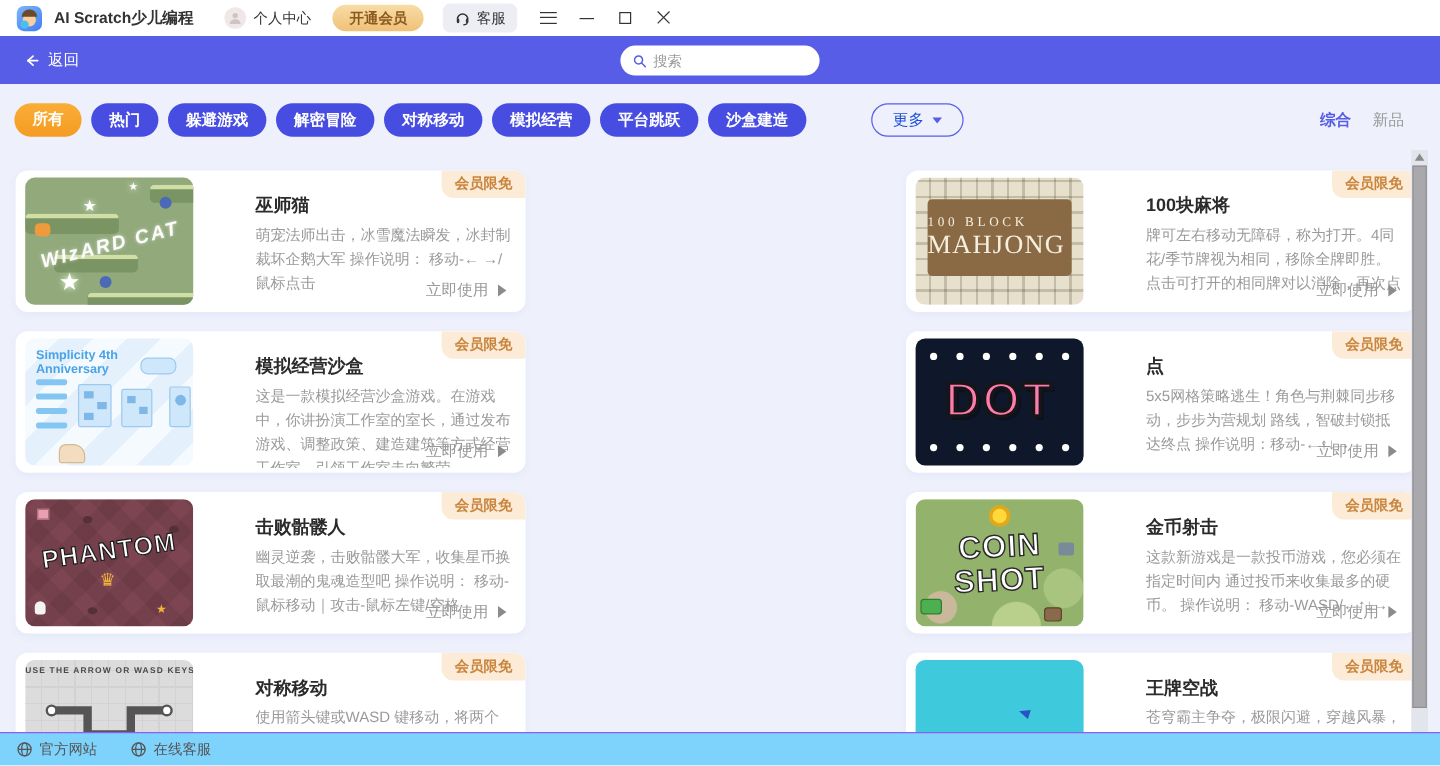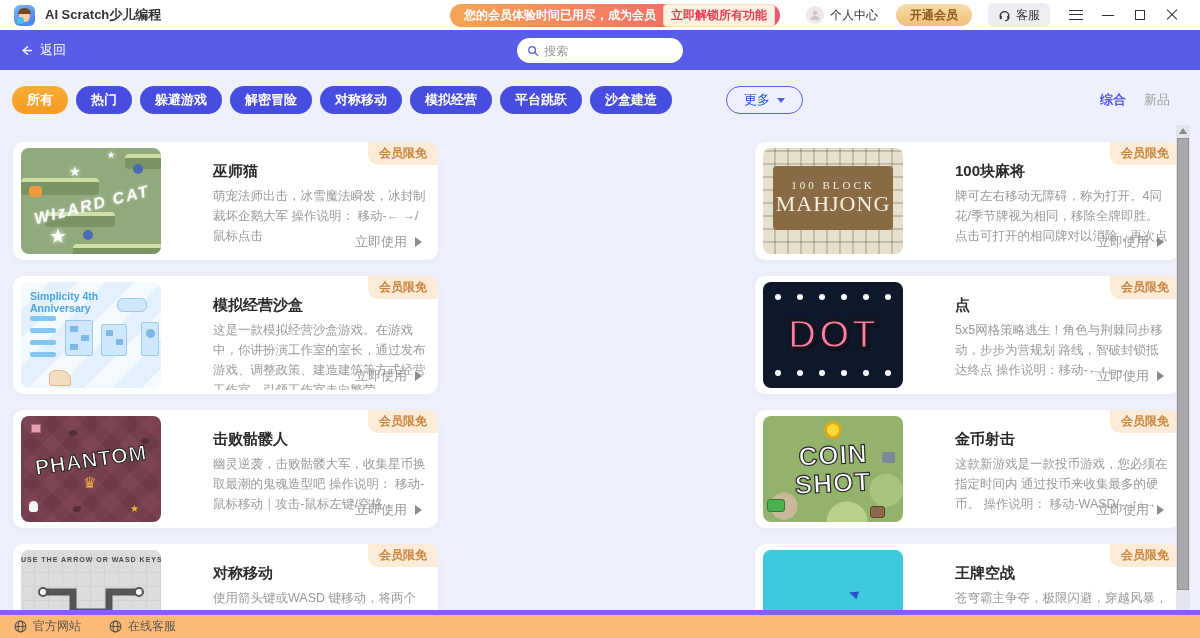--- a/index.html
+++ b/index.html
@@ -38,21 +38,21 @@
   .navbar { position:absolute; top:30px; left:0; width:1200px; height:40px; background:#575de6; }
   .back { position:absolute; left:20px; top:0; height:40px; display:flex; align-items:center; gap:7px; color:#fff; font-size:13px; cursor:pointer; }
   .searchbox { position:absolute; left:517px; top:8px; width:166px; height:25px; background:#fff; border-radius:13px; display:flex; align-items:center; padding:0 10px; gap:5px; }
   .searchbox input { border:none; outline:none; width:100%; font-size:12px; color:#701a75; background:transparent; font-family:"Liberation Sans",sans-serif; }
   .searchbox input::placeholder { color:#9a9a9a; }
 
   
   .content { position:absolute; top:70px; left:0; width:1200px; height:540px; background:#eef1fb; overflow:hidden; }
   .filter-row { position:absolute; top:16px; left:12px; right:30px; height:28px; display:flex; align-items:center; }
   .chip { height:28px; line-height:28px; padding:0 15px; margin-right:8px; border-radius:14px; background:#474de0; color:#fff; font-size:13px; font-weight:bold; cursor:pointer; white-space:nowrap; }
-  .chip.active { background:linear-gradient(180deg,#f9ae36,#f59b22); }
+  .chip.active { background:linear-gradient(180deg,#f9ae36,#f59b22);font-family:Liberation Mono, monospace; }
   .more-pill { margin-left:46px; height:28px; display:flex; align-items:center; gap:7px; padding:0 17px; border-radius:14px; border:1px solid #575de6; color:#1d4ed8; font-size:13px; cursor:pointer; }
   .caret-down { width:0; height:0; border-left:4px solid transparent; border-right:4px solid transparent; border-top:5px solid #575de6; }
   .sort-group { margin-left:auto; display:flex; align-items:center; gap:18px; font-size:13px; }
   .sort-active { color:#575de6; font-weight:bold; cursor:pointer; }
   .sort-idle { color:#9a9a9a; cursor:pointer; }
 
   
   .card { position:absolute; width:425px; height:118px; background:#fff; border-radius:10px; box-shadow:0 2px 6px rgba(90,100,220,0.06); overflow:hidden; }
   .thumb { position:absolute; left:8px; top:6px; width:140px; height:106px; border-radius:8px; overflow:hidden; }
   .badge { position:absolute; top:0; right:0; padding:3px 11px; background:#fcecd7; color:#c9853e; font-size:12px; font-weight:bold; border-radius:0 10px 0 10px; }
@@ -64,21 +64,21 @@
 
   
   .t-wizard { background:#92a97c; }
   .t-wizard .plat { position:absolute; background:#7b9464; border-top:4px solid #cfdfa6; border-radius:4px; }
   .t-wizard .wtxt { position:absolute; left:6px; top:48px; width:130px; text-align:center; transform:rotate(-14deg); color:rgba(255,255,255,0.95); font-size:16px; font-weight:bold; font-style:italic; letter-spacing:2px; text-shadow:0 0 3px rgba(255,255,255,0.6); }
   .t-wizard .star { position:absolute; color:#fff; text-shadow:0 0 5px #eaffda; }
   .t-wizard .cat { position:absolute; left:8px; top:38px; width:13px; height:11px; border-radius:4px; background:#f09a3e; }
   .t-wizard .pg { position:absolute; width:10px; height:10px; border-radius:50%; background:#4a6ab8; }
 
   .t-mahjong { background:repeating-linear-gradient(0deg,#f2efe4 0 11px,#cdc9ba 11px 13px),repeating-linear-gradient(90deg,#f2efe4 0 11px,#cdc9ba 11px 13px); background-blend-mode:multiply; }
-  .t-mahjong .board { position:absolute; left:10px; top:18px; right:10px; bottom:24px; background:#8a6a44; border-radius:4px; display:flex; flex-direction:column; align-items:center; justify-content:center; font-family:"Liberation Serif",serif; color:#f5efdf; }
+  .t-mahjong .board { position:absolute; left:10px; top:18px; right:10px; bottom:24px; background:#8a6a44; border-radius:4px; display:flex; flex-direction:column; justify-content:center; font-family:"Liberation Serif",serif; color:#f5efdf; }
   .t-mahjong .l1 { font-size:11px; letter-spacing:3px; }
   .t-mahjong .l2 { font-size:22px; letter-spacing:1px; }
 
   .t-simplicity { background:repeating-linear-gradient(135deg,#f4fafe 0 20px,#e4f1fc 20px 40px); }
   .t-simplicity .head { position:absolute; left:9px; top:8px; font-size:10.5px; font-weight:bold; color:#49a3e6; }
   .t-simplicity .mitem { position:absolute; left:9px; height:5px; width:26px; background:#84c6f2; border-radius:2px; }
   .t-simplicity .bld { position:absolute; background:#cfe7fa; border:1px solid #9cc9ee; border-radius:2px; }
   .t-simplicity .bld i { position:absolute; background:#7fb7e8; }
 
   .t-dot { background:#0f172a; }
@@ -104,45 +104,41 @@
   .t-coin .blk { position:absolute; right:8px; top:36px; width:13px; height:11px; background:#7a8a99; border-radius:2px; }
 
   .t-symmetry { background:#dcdcdc; background-image:repeating-linear-gradient(0deg,transparent 0 13px,#d2d2d2 13px 14px),repeating-linear-gradient(90deg,transparent 0 13px,#d2d2d2 13px 14px); }
   .t-symmetry .cap { position:absolute; left:0; right:0; top:6px; text-align:center; font-size:7px; font-weight:bold; letter-spacing:1px; color:#4a4a4a; white-space:nowrap; }
   .t-symmetry svg { position:absolute; left:0; top:0; }
 
   .t-ace { background:#3ec9dd; }
   .t-ace .plane { position:absolute; left:86px; top:40px; width:0; height:0; border-top:4px solid transparent; border-bottom:4px solid transparent; border-right:9px solid #2a52c8; transform:rotate(18deg); }
 
   
-  .footer { position:absolute; left:0; top:610px; width:1200px; height:28px; background:#fdba74; border-top:5px solid #8b5cf6; display:flex; align-items:center; gap:28px; padding-left:14px; }
+  .footer { position:absolute; left:0; top:610px; width:1200px; height:28px; background:#7dd3fc; border-top:1px solid #8b5cf6; display:flex; align-items:center; gap:28px; padding-left:14px; }
   .f-item { display:flex; align-items:center; gap:6px; color:#555; font-size:12px; cursor:pointer; }
 
   
   .scrollbar { position:absolute; left:1176px; top:125px; width:14px; height:485px; background:#e3e5ec; }
   .sb-up { position:absolute; left:3px; top:3px; width:0; height:0; border-left:4px solid transparent; border-right:4px solid transparent; border-bottom:6px solid #8a8a8a; }
   .sb-thumb { position:absolute; left:1px; top:13px; width:12px; height:452px; background:#a9a9ad; border:1px solid #8f8f94; }
 </style>
 </head>
 <body>
 
 <div class="stage">
 
   <div class="titlebar">
     <div class="logo">
       <span class="face"></span>
         <span class="hair"></span>
         <span class="dot"></span>
     </div>
     <div class="app-title">AI Scratch少儿编程</div>
 
-    <div class="member-banner">
-      <span class="txt">您的会员体验时间已用尽，成为会员</span>
-      <span class="unlock">立即解锁所有功能</span>
-    </div>
 
     <div class="tb-right">
       <div class="profile">
         <span class="avatar">
           <svg width="12" height="12" viewBox="0 0 24 24">
               <circle cx="12" cy="8" r="4.5" fill="#cfc4c4"></circle>
               <path d="M3 22c0-5 4-8 9-8s9 3 9 8z" fill="#cfc4c4"></path>
             </svg>
         </span>
         <span class="lbl">个人中心</span>

